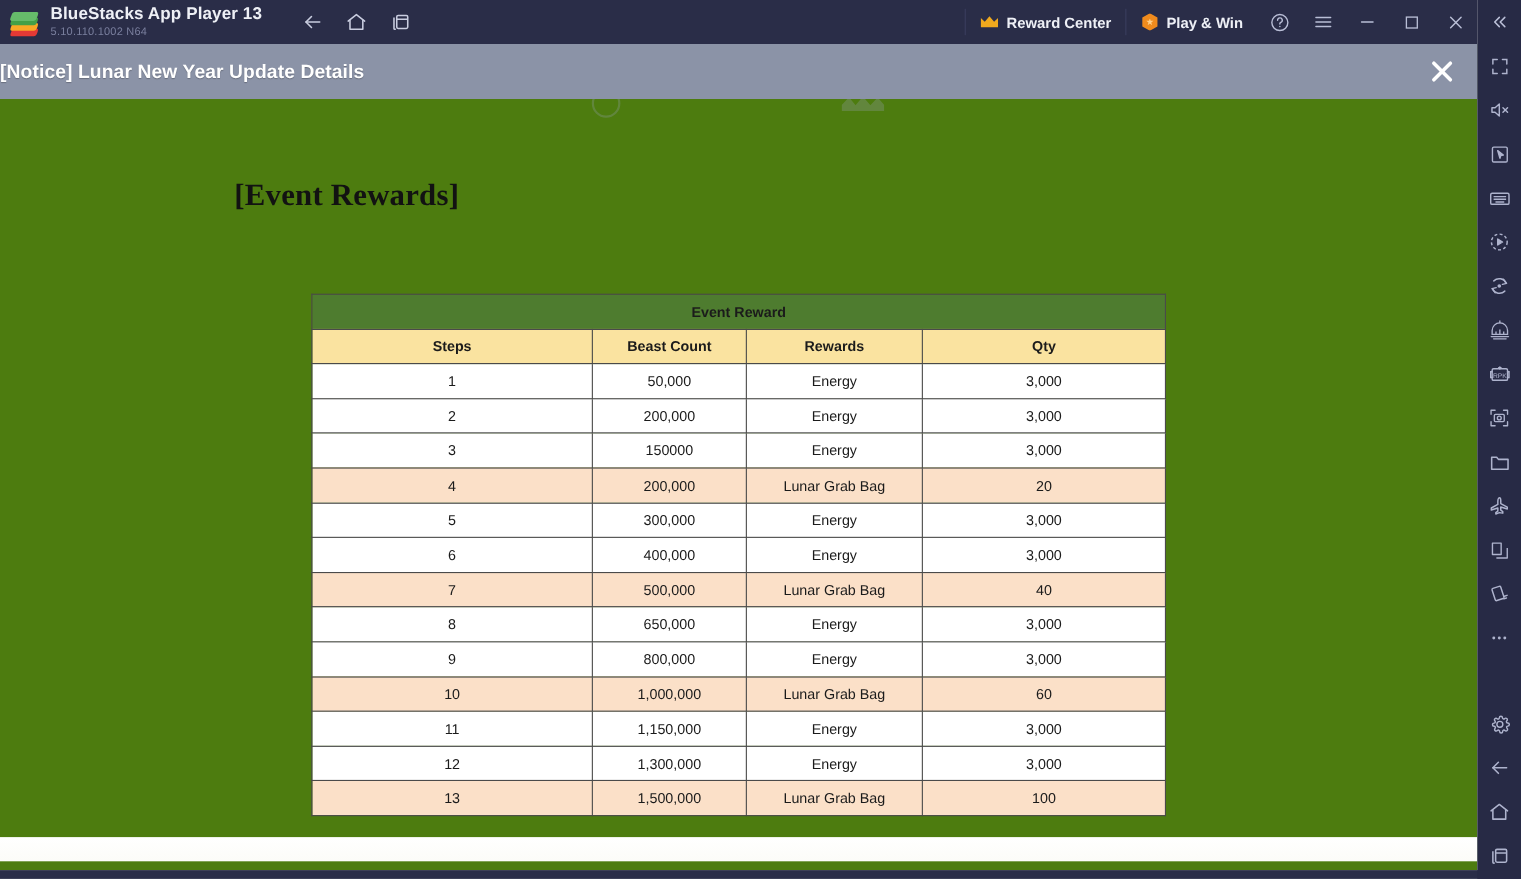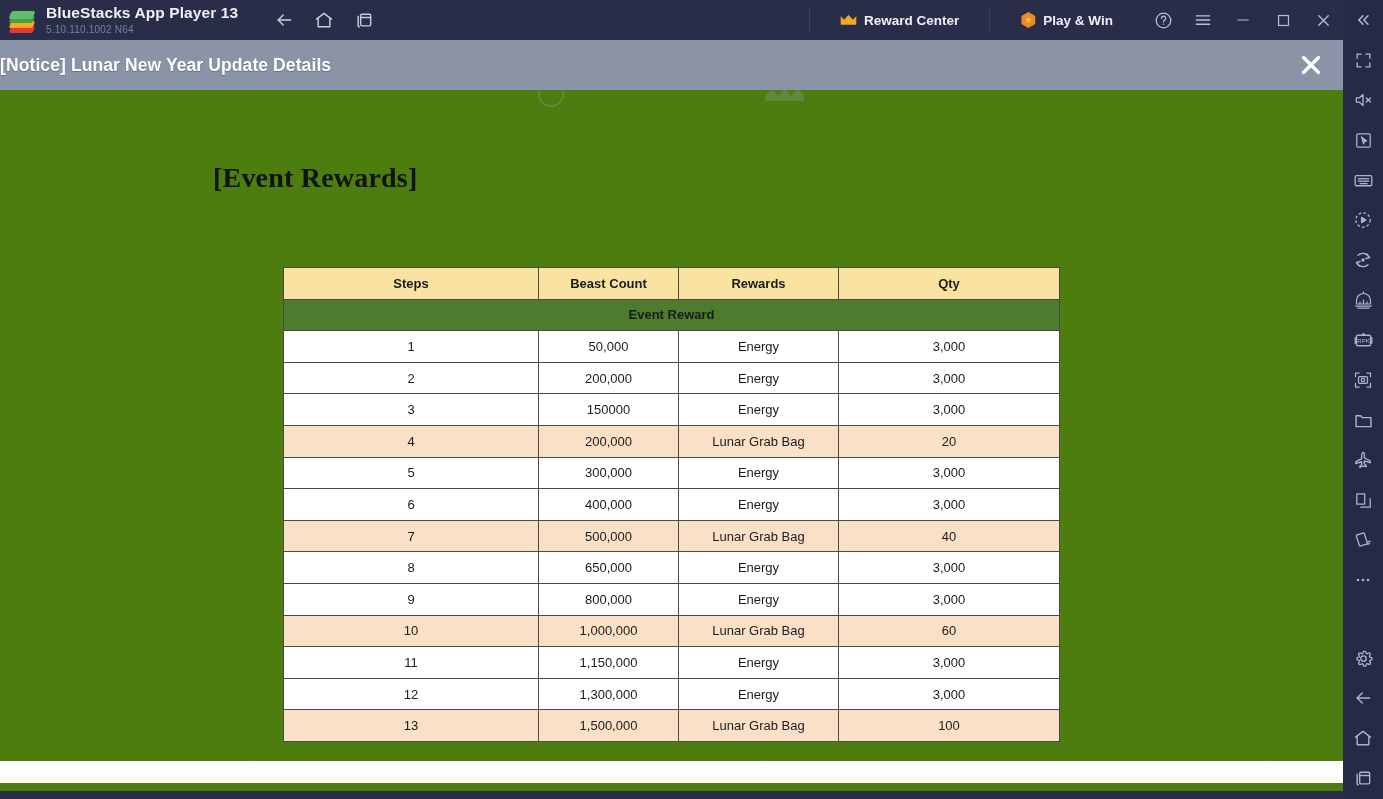--- a/index.html
+++ b/index.html
@@ -34,21 +34,21 @@
   .tb-icon {
     width:32px; height:32px; display:flex; align-items:center; justify-content:center;
     color:#c9cde0; cursor:pointer; border-radius:4px;
   }
   .tb-icon svg { display:block; }
 
   .tb-spacer { flex: 1 1 auto; }
 
   .tb-pill {
     height:24px; display:flex; align-items:center; gap:7px;
-    padding:0 30px; color:#eef0f6; font-size:13.5px; font-weight:bold;
+    padding:0 13px; color:#eef0f6; font-size:13.5px; font-weight:bold;
     cursor:pointer; white-space:nowrap;
     border-left:1px solid #3a3e5e;
   }
   .crown { width:17px; height:13px; position:relative; display:inline-block; }
   .crown svg { display:block; }
   .playwin-dot {
     width:16px; height:16px; background:#f08b1d; border-radius:4px;
     display:flex; align-items:center; justify-content:center;
     clip-path: polygon(50% 0%, 93% 25%, 93% 75%, 50% 100%, 7% 75%, 7% 25%);
   }
@@ -259,27 +259,27 @@
     <div class="tbl-wrap">
       <table class="reward">
         <colgroup>
             <col class="c1">
             <col class="c2">
             <col class="c3">
             <col class="c4">
           </colgroup>
         <thead>
           <tr>
+            <th class="title-cell" colspan="4">Event Reward</th>
+          </tr>
+          <tr>
             <th class="head-cell">Steps</th>
             <th class="head-cell">Beast Count</th>
             <th class="head-cell">Rewards</th>
             <th class="head-cell">Qty</th>
-          </tr>
-          <tr>
-            <th class="title-cell" colspan="4">Event Reward</th>
           </tr>
         </thead>
         <tbody id="reward-body">
             <tr class="plain">
               <td>1</td>
               <td>50,000</td>
               <td>Energy</td>
               <td>3,000</td>
             </tr>
             <tr class="plain">

